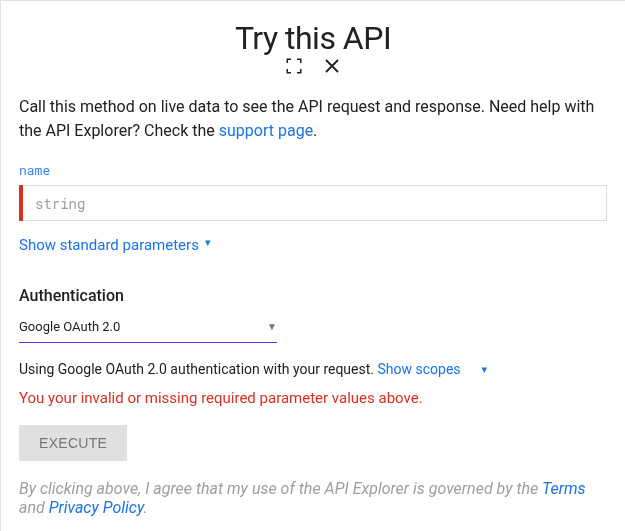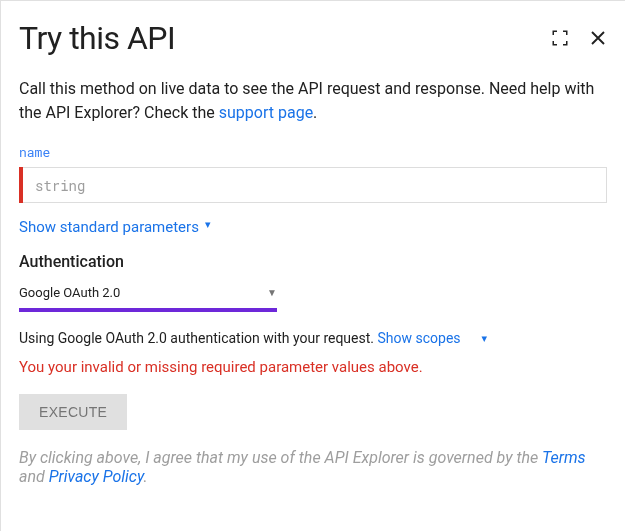--- a/index.html
+++ b/index.html
@@ -17,20 +17,21 @@
       overflow: hidden;
     }
     .panel {
       padding: 18px 18px 10px 18px;
     }
     .header {
       display: flex;
       align-items: center;
       justify-content: space-between;
       margin-bottom: 20px;
+      flex-direction: column;
     }
     .title {
       font-size: 32px;
       font-weight: 400;
       color: #212121;
       letter-spacing: -0.5px;
     }
     .header-icons {
       display: flex;
       gap: 20px;
@@ -89,36 +90,36 @@
     .param-input::placeholder {
       color: #9e9e9e;
     }
     .expand-link {
       color: #1a73e8;
       font-size: 15px;
       cursor: pointer;
       display: inline-flex;
       align-items: flex-start;
       gap: 6px;
-      margin-bottom: 16px;
+      margin-bottom: 32px;
     }
     .chevron-down {
       font-size: 11px;
       color: #1a73e8;
     }
     .auth-section {
       margin-bottom: 10px;
     }
     .select-wrapper {
       display: flex;
       align-items: center;
       justify-content: space-between;
       width: 258px;
       padding: 4px 0 8px 0;
-      border-bottom: 4px solid #6d28d9;
+      border-bottom: 1px solid #6d28d9;
       cursor: pointer;
       margin-bottom: 18px;
     }
     .select-value {
       font-size: 13px;
       color: #212121;
     }
     .select-caret {
       color: #757575;
       font-size: 10px;

